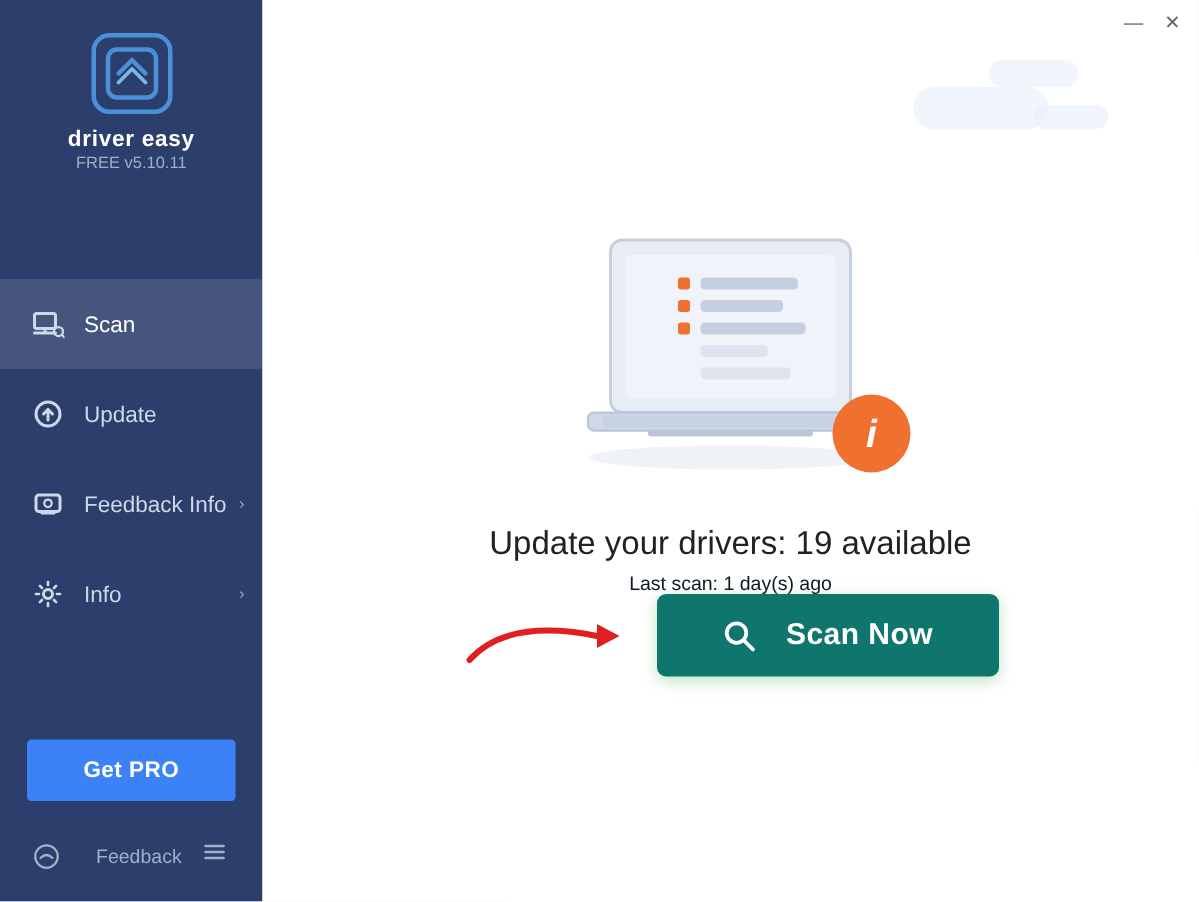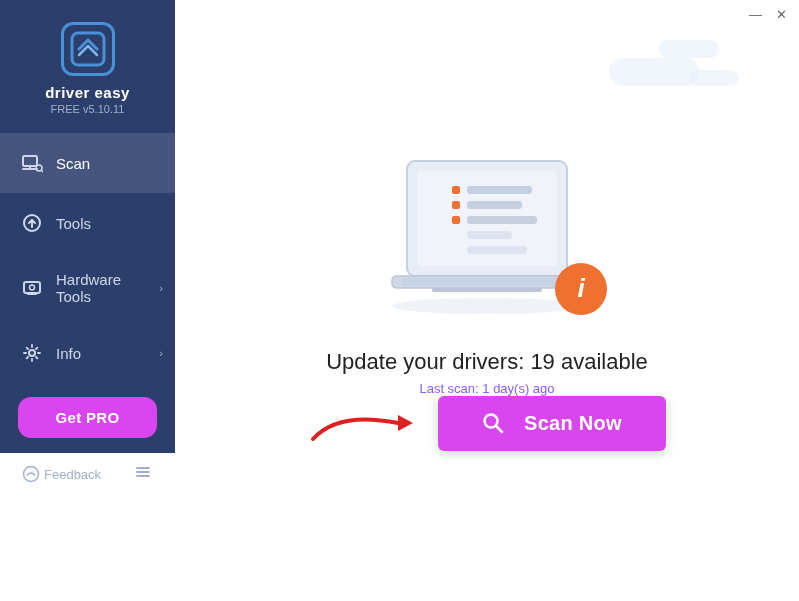--- a/index.html
+++ b/index.html
@@ -49,21 +49,21 @@
     }
 
     
     .sidebar {
       width: 175px;
       min-width: 175px;
       background: #2c3e6b;
       display: flex;
       flex-direction: column;
       color: #fff;
-      height: 453px;
+      height: 601px;
     }
 
     .sidebar-logo {
       display: flex;
       flex-direction: column;
       align-items: center;
       padding: 22px 0 18px 0;
     }
 
     .logo-icon {
@@ -131,44 +131,44 @@
 
     .nav-item .nav-chevron {
       position: absolute;
       right: 12px;
       font-size: 11px;
       color: #a0b0c8;
     }
 
     .get-pro-btn {
       margin: 14px 18px 10px 18px;
-      background: #d946ef;
+      background: #3b82f6;
       color: #fff;
       border: none;
-      border-radius: 13px;
+      border-radius: 3px;
       padding: 12px 0;
       font-size: 15px;
       font-weight: 700;
       cursor: pointer;
       text-align: center;
       letter-spacing: 0.3px;
     }
 
     .sidebar-bottom {
       display: flex;
       align-items: center;
       justify-content: space-between;
       padding: 14px 22px 18px 22px;
       margin-top: auto;
     }
 
     .feedback-item {
       display: flex;
       align-items: center;
-      gap: 4px;
+      gap: 24px;
       color: #a0b0c8;
       font-size: 13px;
       cursor: pointer;
     }
 
     
     .main-content {
       flex: 1;
       display: flex;
       flex-direction: column;
@@ -208,37 +208,37 @@
     .update-title {
       font-size: 22px;
       font-weight: 400;
       color: #222;
       margin-bottom: 6px;
       text-align: center;
     }
 
     .last-scan {
       font-size: 13px;
-      color: #8b5cf6;
+      color: #0f172a;
       text-align: center;
     }
 
     .scan-area {
       display: flex;
       align-items: center;
       gap: 20px;
     }
 
     .arrow-img {
       display: flex;
       align-items: center;
     }
 
     .scan-now-btn {
-      background: #d946ef;
+      background: #0f766e;
       color: #fff;
       border: none;
       border-radius: 6px;
       padding: 16px 44px;
       font-size: 20px;
       font-weight: 700;
       cursor: pointer;
       display: flex;
       align-items: center;
       gap: 20px;
@@ -314,32 +314,32 @@
         </div>
 
         <div class="nav-item">
           <span class="nav-icon">
             <svg width="22" height="22" viewBox="0 0 22 22" fill="none">
               <circle cx="11" cy="11" r="8" stroke="#cdd8e8" stroke-width="2" fill="none"></circle>
               <path d="M8 11 L11 8 L14 11" stroke="#cdd8e8" stroke-width="2" stroke-linecap="round" stroke-linejoin="round" fill="none"></path>
               <line x1="11" y1="8" x2="11" y2="15" stroke="#cdd8e8" stroke-width="2" stroke-linecap="round"></line>
             </svg>
           </span>
-          <span>Tools</span>
+          <span>Update</span>
         </div>
 
         <div class="nav-item">
           <span class="nav-icon">
             <svg width="22" height="22" viewBox="0 0 22 22" fill="none">
               <rect x="3" y="5" width="16" height="11" rx="2" stroke="#cdd8e8" stroke-width="2" fill="none"></rect>
               <circle cx="11" cy="10.5" r="2.5" stroke="#cdd8e8" stroke-width="1.5" fill="none"></circle>
               <line x1="7" y1="17" x2="15" y2="17" stroke="#cdd8e8" stroke-width="2" stroke-linecap="round"></line>
             </svg>
           </span>
-          <span>Hardware Tools</span>
+          <span>Feedback Info</span>
           <span class="nav-chevron">›</span>
         </div>
 
         <div class="nav-item">
           <span class="nav-icon">
             <svg width="22" height="22" viewBox="0 0 22 22" fill="none">
               <circle cx="11" cy="11" r="3" stroke="#cdd8e8" stroke-width="2" fill="none"></circle>
               <path d="M11 3 L11 5 M11 17 L11 19 M3 11 L5 11 M17 11 L19 11 M5.6 5.6 L7 7 M15 15 L16.4 16.4 M16.4 5.6 L15 7 M7 15 L5.6 16.4" stroke="#cdd8e8" stroke-width="1.8" stroke-linecap="round"></path>
             </svg>
           </span>

